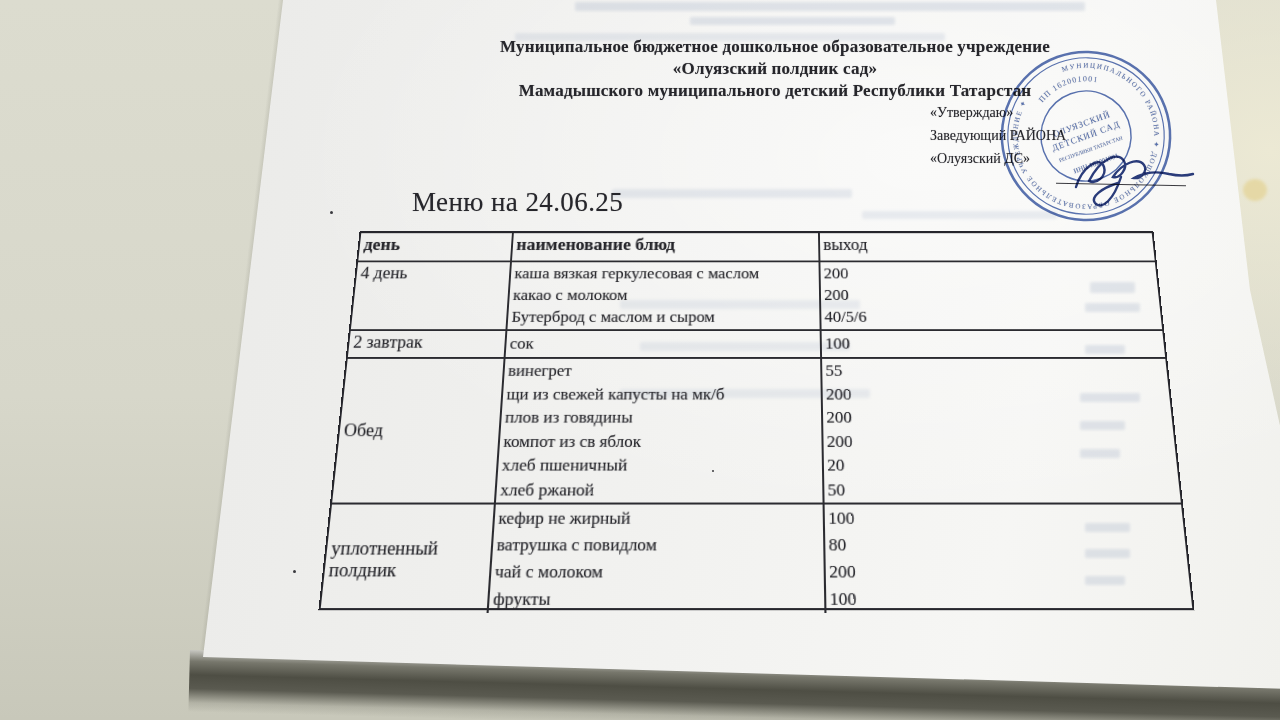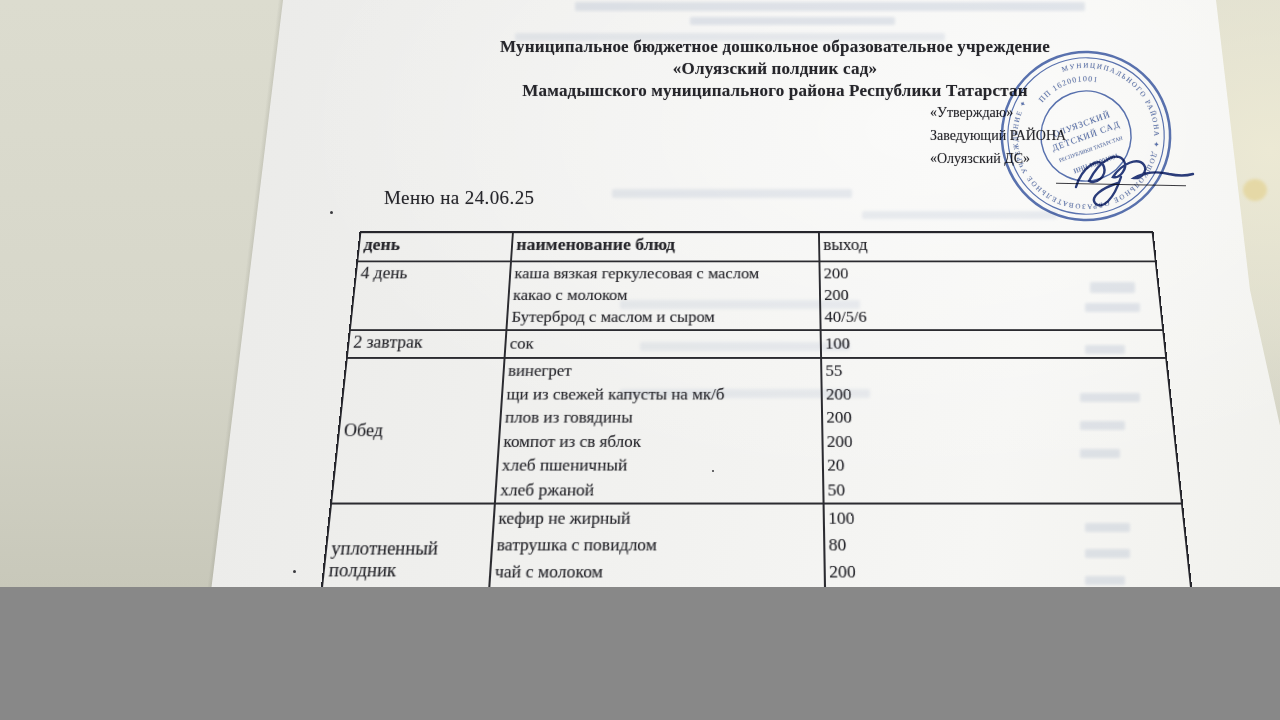--- a/index.html
+++ b/index.html
@@ -1,16 +1,16 @@
 <!DOCTYPE html>
 <html><head>
 <meta charset="utf-8">
 <style>
   html,body{margin:0;padding:0;background:#888;}
-  .photo{position:relative;width:1280px;height:587px;overflow:hidden;
+  .photo{position:relative;width:1280px;height:720px;overflow:hidden;
     font-family:"Liberation Serif","DejaVu Serif",serif;
     background:linear-gradient(180deg,#dcdccf 0%,#d7d7ca 55%,#c8c8ba 100%);}
   
   .desk-light{position:absolute;inset:0;
     background:radial-gradient(480px 430px at 1270px 150px,#ece9d4 0%,rgba(236,233,212,0) 72%);}
   .yellow-spot{position:absolute;left:1243px;top:179px;width:24px;height:22px;border-radius:50%;
     background:#e4d498;opacity:.75;filter:blur(1.5px);}
   
   .stack-edge{position:absolute;left:196px;top:652px;width:560px;height:10px;
     background:#e8e8e4;transform:rotate(.5deg);transform-origin:left top;}
@@ -35,21 +35,21 @@
     font-size:17px;font-weight:bold;line-height:22px;letter-spacing:.2px;}
   .approval{position:absolute;left:930px;top:101px;width:252px;text-align:left;
     font-size:14px;line-height:23px;}
   .approval .a1{padding-right:52px;}
   .approval .a2{padding-right:8px;}
   .sig-line{position:absolute;left:1056px;top:184px;width:130px;border-top:1.6px solid #3b3b40;
     transform:rotate(1.2deg);}
   .stamp{position:absolute;left:998px;top:48px;width:176px;height:176px;
     transform:rotate(-20deg);opacity:.85;mix-blend-mode:multiply;}
   .signature{position:absolute;left:1066px;top:143px;width:135px;height:70px;mix-blend-mode:multiply;}
-  .menu-title{position:absolute;left:384px;top:187px;font-size:19px;letter-spacing:.4px;}
+  .menu-title{position:absolute;left:412px;top:187px;font-size:27px;letter-spacing:.4px;}
   
   .menu-table{position:absolute;left:340px;top:215px;width:833px;height:393px;
     transform:perspective(1100px) rotateX(16deg);transform-origin:50% 50%;
     border:2.2px solid #26262c;box-sizing:border-box;font-size:17px;}
   .t-head,.t-row{display:grid;grid-template-columns:19% 38.8% 1fr;box-sizing:border-box;}
   .t-head{height:31px;}
   .t-row{border-top:2px solid #2b2b30;}
   .row-0{height:76px;}.row-1{height:30px;}.row-2{height:150px;}.row-3{height:106px;}
   .t-cell{box-sizing:border-box;overflow:visible;}
   .t-names,.t-vals,.h-mid,.h-val{border-left:2px solid #2b2b30;}
@@ -92,21 +92,21 @@
       <div class="g" style="left:1085px;top:549px;width:45px;height:9px"></div>
       <div class="g" style="left:1085px;top:576px;width:40px;height:9px"></div>
     </div>
     <div class="dot" style="left:330px;top:211px"></div>
     <div class="dot" style="left:293px;top:570px"></div>
     <div class="dot" style="left:712px;top:470px;width:2px;height:2px"></div>
 
     <div class="org">
       <div>Муниципальное бюджетное дошкольное образовательное  учреждение</div>
       <div>«Олуязский полдник сад»</div>
-      <div>Мамадышского муниципального района Республики Татарстан</div>
+      <div>Мамадышского муниципального детский Республики Татарстан</div>
     </div>
 
     <div class="approval">
       <div class="a1">«Утверждаю»</div>
       <div class="a2">Заведующий РАЙОНА</div>
       <div class="a3">«Олуязский ДС»</div>
     </div>
     <div class="sig-line"></div>
 
     <svg class="stamp" viewBox="0 0 180 180">

